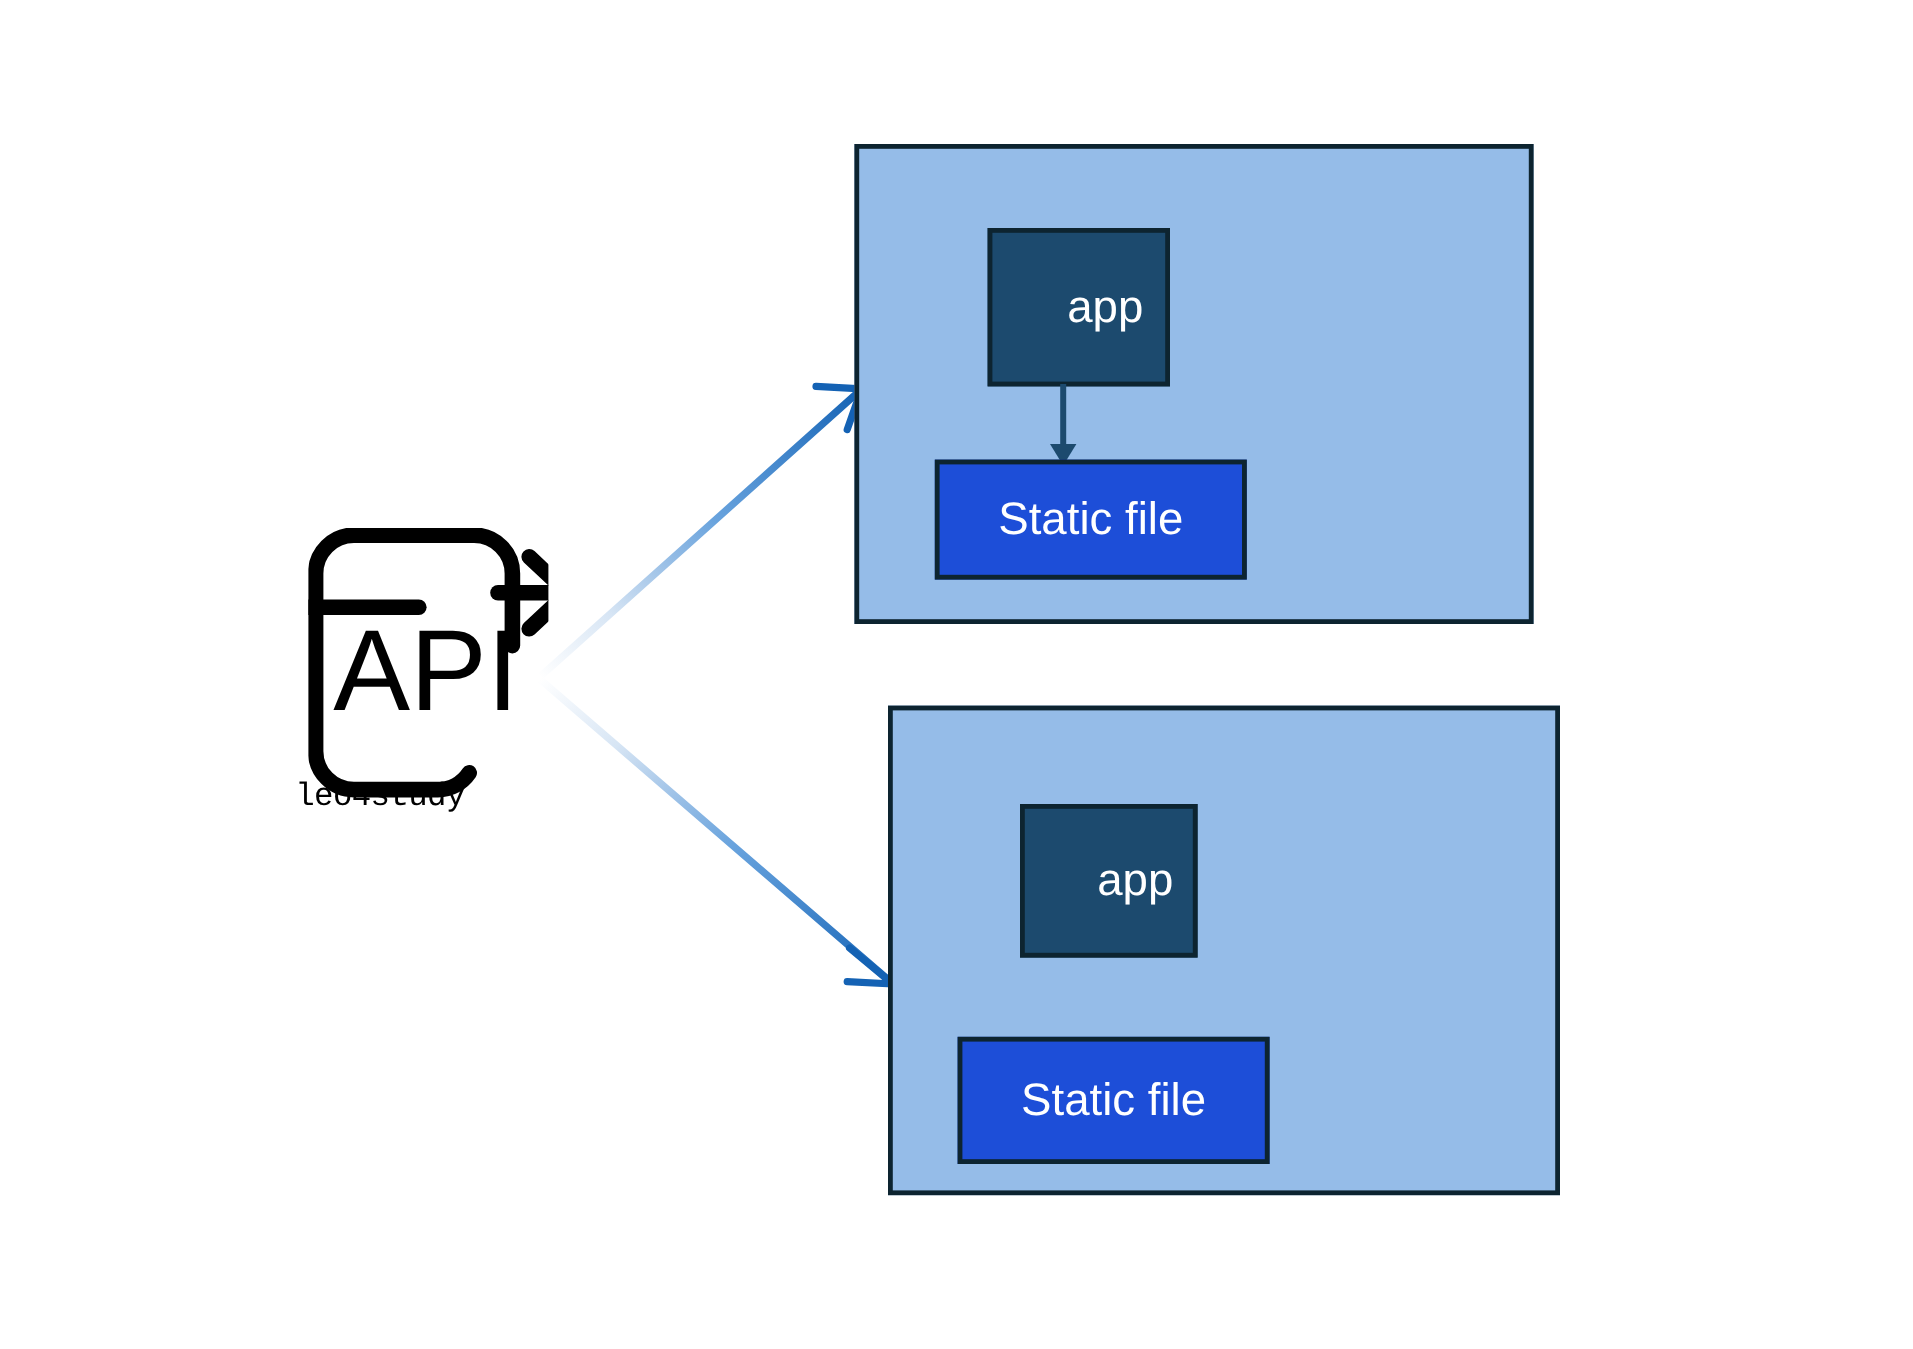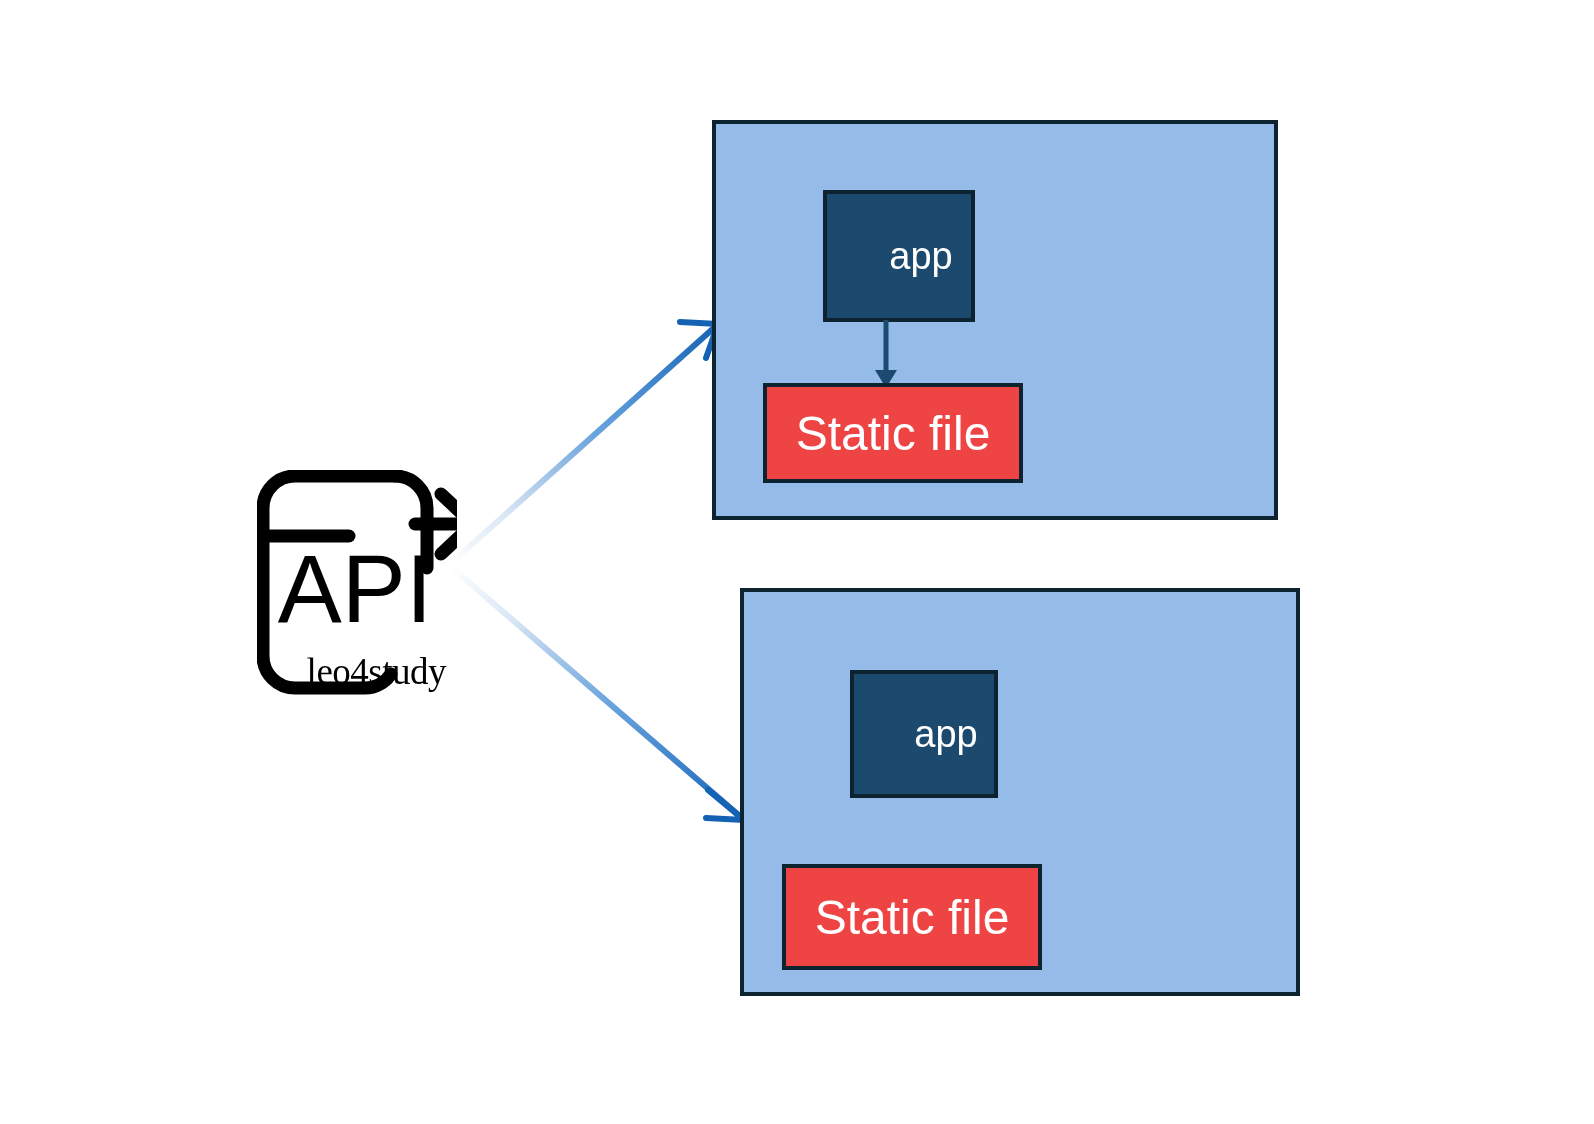--- a/index.html
+++ b/index.html
@@ -17,37 +17,37 @@
     position: relative;
     width: 1594px;
     height: 1124px;
     background: #ffffff;
   }
 
   
   .api-node {
     position: absolute;
     left: 246px;
-    top: 470px;
+    top: 440px;
     width: 200px;
     height: 240px;
     padding-left: 11px;
   }
   .api-node svg { display: block; }
   .api-caption {
     position: absolute;
     left: 246px;
     top: 650px;
     width: 200px;
-    text-align: right;
-    font-size: 37px;
+    text-align: left;
+    font-size: 27px;
     font-weight: 500;
     color: #000000;
     letter-spacing: -0.5px;
-    font-family: Liberation Serif, serif;
+    font-family: Liberation Mono, monospace;
   }
 
   
   .connectors {
     position: absolute;
     left: 0;
     top: 0;
     width: 1594px;
     height: 1124px;
     pointer-events: none;
@@ -73,22 +73,23 @@
     color: #ffffff;
     border: 4px solid #0D2430;
     font-family: "Liberation Sans", sans-serif;
   }
   .node.app {
     background: #1C4A6E;
     font-size: 38px;
     padding-left: 44px;
   }
   .node.static {
-    background: #ef4444;
-    font-size: 48px;
+    background: #1d4ed8;
+    font-size: 38px;
+    margin-left: 16px;
   }
 
   
   #c1-app    { left: 107px; top: 66px;  width: 152px; height: 132px; }
   #c1-static { left:  47px; top: 259px; width: 260px; height: 100px; }
 
   
   #c2-app    { left: 106px; top: 78px;  width: 148px; height: 128px; }
   #c2-static { left:  38px; top: 272px; width: 260px; height: 106px; }
 

